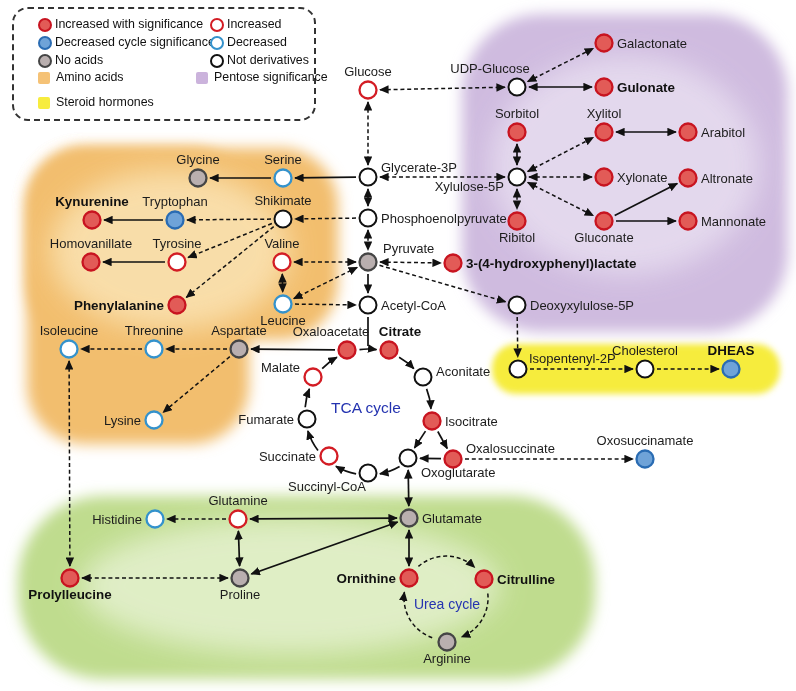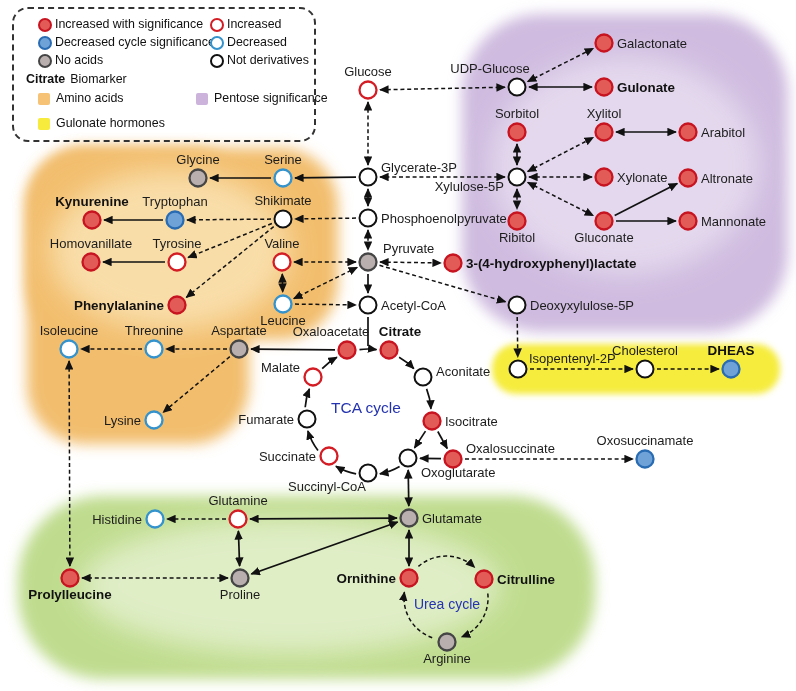--- a/index.html
+++ b/index.html
@@ -279,32 +279,29 @@
       </div>
       <div class="lg-item">
         <span class="sym no_change"></span>
         <span>No acids</span>
       </div>
       <div class="lg-item">
         <span class="sym not_identified"></span>
         <span>Not derivatives</span>
       </div>
     </div>
-    <div class="lg-bio">
-      <span class="bold">Citrate</span><span>Biomarker</span>
-    </div>
     <div class="lg-cats">
       <div class="lg-item">
         <span class="swatch" style="background: rgb(245, 194, 118);"></span>
         <span>Amino acids</span>
       </div>
       <div class="lg-item">
         <span class="swatch" style="background: rgb(203, 179, 220);"></span>
         <span>Pentose significance</span>
       </div>
       <div class="lg-item">
         <span class="swatch" style="background: rgb(247, 236, 62);"></span>
-        <span>Gulonate hormones</span>
+        <span>Steroid hormones</span>
       </div>
     </div>
   </div>
 
 </div>
 
 </body></html>

